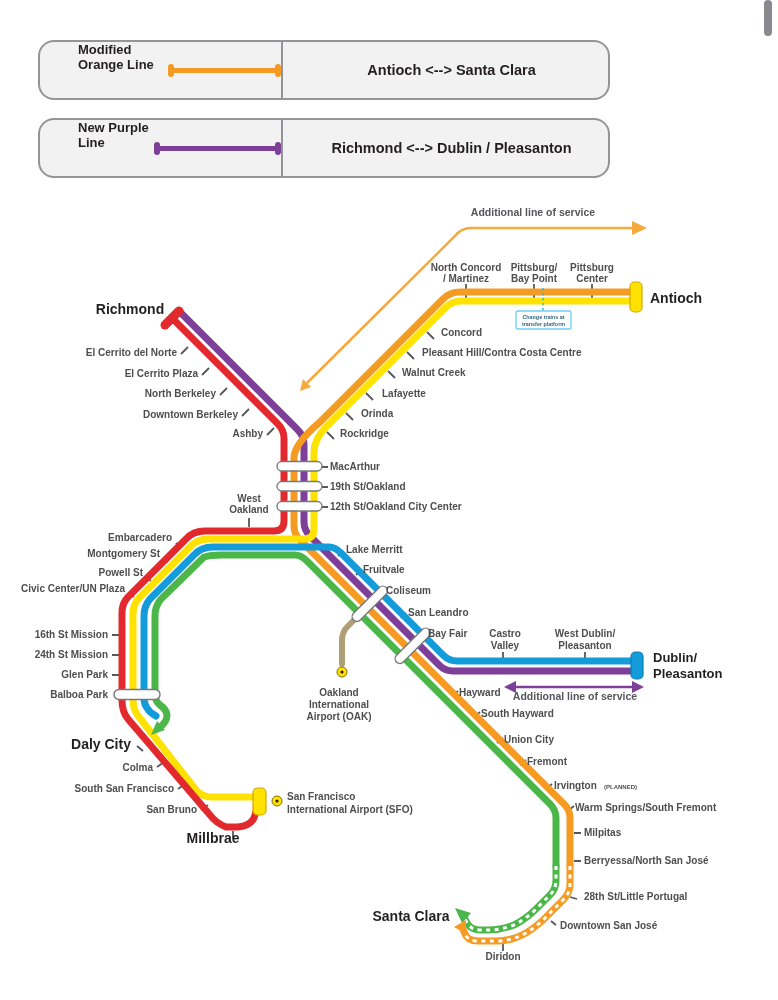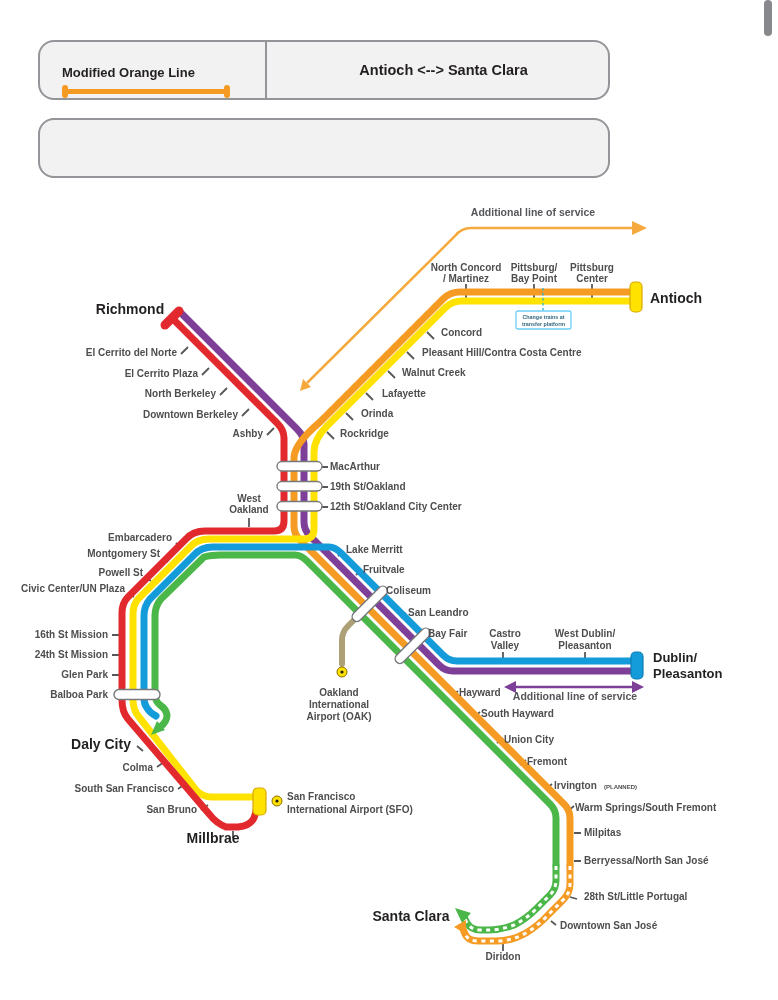--- a/index.html
+++ b/index.html
@@ -4,21 +4,21 @@
 <style>
   html,body{margin:0;padding:0;background:#fff;}
   body{width:778px;height:1000px;position:relative;overflow:hidden;
        font-family:"Liberation Sans",sans-serif;}
   .scroll-thumb{position:absolute;left:764px;top:0;width:8px;height:36px;
        background:#87898C;border-radius:4px;}
   .legend{position:absolute;left:38px;top:40px;width:572px;}
   .legend-row{display:flex;border:2px solid #939598;border-radius:16px;
        background:#F2F2F3;height:56px;margin-bottom:18px;overflow:hidden;}
   .legend-left{width:203px;border-right:2px solid #939598;display:flex;
-       flex-direction:column;justify-content:flex-end;padding-left:22px;}
+       flex-direction:row;justify-content:flex-end;padding-left:38px;}
   .legend-name{font-size:13px;font-weight:bold;color:#231f20;margin-bottom:5px;}
   .legend-bar{display:flex;align-items:center;width:168px;}
   .bar-cap{width:6px;height:13px;border-radius:3px;flex:0 0 auto;}
   .bar-mid{flex:1;height:5px;margin:0 -2px;}
   .legend-right{flex:1;display:flex;align-items:center;justify-content:center;
        font-size:14.5px;font-weight:bold;color:#231f20;padding-left:12px;}
   svg{position:absolute;left:0;top:0;}
   .ln{fill:none;stroke-width:7;stroke-linecap:round;stroke-linejoin:round;}
   .s-red{stroke:var(--c-red);} .s-orange{stroke:var(--c-orange);}
   .s-yellow{stroke:var(--c-yellow);} .s-purple{stroke:var(--c-purple);}
@@ -55,20 +55,29 @@
       <div class="legend-name">Modified Orange Line</div>
       <div class="legend-bar">
         <div class="bar-cap" style="background: rgb(245, 155, 35);"></div>
         <div class="bar-mid" style="background: rgb(245, 155, 35);"></div>
         <div class="bar-cap" style="background: rgb(245, 155, 35);"></div>
       </div>
     </div>
     <div class="legend-right">Antioch &lt;--&gt; Santa Clara</div>
   </div>
   <div class="legend-row">
+    <div class="legend-left">
+      <div class="legend-name">New Purple Line</div>
+      <div class="legend-bar">
+        <div class="bar-cap" style="background: rgb(125, 63, 152);"></div>
+        <div class="bar-mid" style="background: rgb(125, 63, 152);"></div>
+        <div class="bar-cap" style="background: rgb(125, 63, 152);"></div>
+      </div>
+    </div>
+    <div class="legend-right">Richmond &lt;--&gt; Dublin / Pleasanton</div>
   </div>
 </div>
 
 <svg width="778" height="1000" viewBox="0 0 778 1000">
 
   <path class="s-service" d="M307,383 L455,236 Q461,228 471,228 H634"></path>
   <polygon class="f-service" points="647,228 632,221 632,235"></polygon>
   <polygon class="f-service" points="300,391 311,387 303,379"></polygon>
 
   <path class="tick" d="M466,284 V303 M534,284 V303 M592,284 V303"></path>

